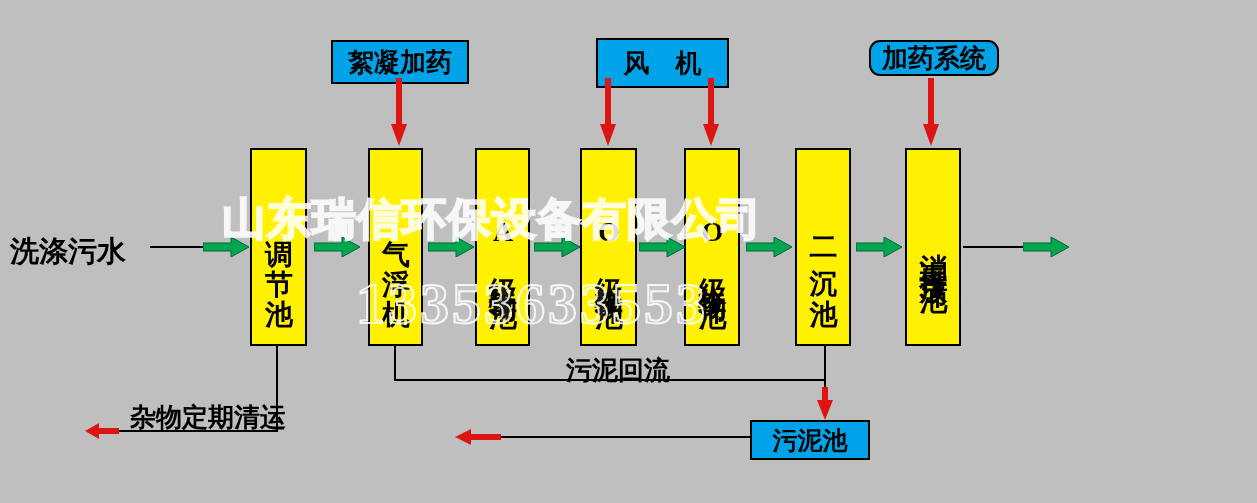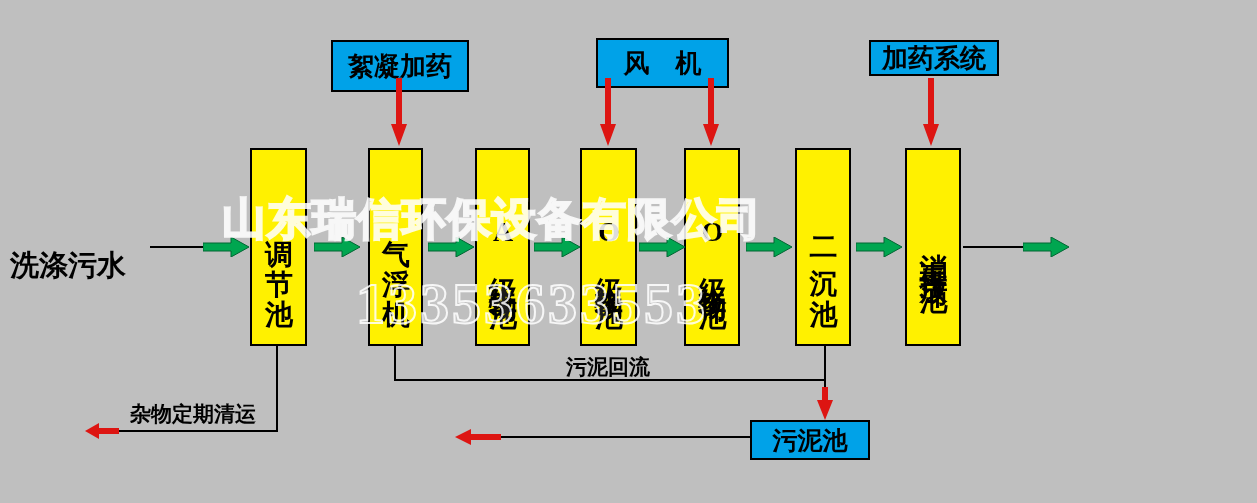--- a/index.html
+++ b/index.html
@@ -52,21 +52,21 @@
   .sp5 { letter-spacing: 8px;  margin-bottom: -8px; }
 
   
   .label {
     position: absolute;
     color: #000;
     font-weight: bold;
     white-space: nowrap;
   }
   .side-label { font-size: 29px; }
-  .small-label { font-size: 21px; }
+  .small-label { font-size: 26px; }
 
   
   .hline, .vline { position: absolute; background: #000; }
   .hline { height: 2px; }
   .vline { width: 2px; }
 
   
   .watermark {
     position: absolute;
     z-index: 50;
@@ -79,27 +79,27 @@
   .wm-company { left: 222px; top: 190px; font-size: 44px; letter-spacing: 1px; text-align: right; }
   .wm-phone   { left: 356px; top: 270px; font-size: 58px; letter-spacing: 3px; }
 
   svg { display:block; }
 </style>
 </head>
 <body>
 
 <div id="stage">
 
-  <div class="bbox" style="left:331px; top:40px; width:138px; height:52px;">
+  <div class="bbox" style="left:331px; top:40px; width:138px; height:44px;">
     <span>絮凝加药</span>
   </div>
   <div class="bbox" style="left:596px; top:38px; width:133px; height:50px;">
     <span>风　机</span>
   </div>
-  <div class="bbox" style="left:869px; top:40px; width:130px; height:36px;">
+  <div class="bbox" style="left:869px; top:40px; width:130px; height:36px;border-radius:11px;">
     <span>加药系统</span>
   </div>
 
   <svg class="abs" style="left:390px; top:78px;" width="18" height="68">
     <polygon points="6,0 12,0 12,46 17,46 9,68 1,46 6,46" fill="#dd1512"></polygon>
   </svg>
   <svg class="abs" style="left:599px; top:78px;" width="18" height="68">
     <polygon points="6,0 12,0 12,46 17,46 9,68 1,46 6,46" fill="#dd1512"></polygon>
   </svg>
   <svg class="abs" style="left:702px; top:78px;" width="18" height="68">
@@ -124,21 +124,21 @@
   <div class="ybox" style="left:684px; width:56px;">
     <span class="vtext sp5">O级生物池</span>
   </div>
   <div class="ybox" style="left:795px; width:56px;">
     <span class="vtext sp3">二沉池</span>
   </div>
   <div class="ybox" style="left:905px; width:56px;">
     <span class="vtext sp5">消毒排放池</span>
   </div>
 
-  <div class="label side-label" style="left:10px; top:232px;margin-top:14px;">洗涤污水</div>
+  <div class="label side-label" style="left:10px; top:232px;">洗涤污水</div>
   <div class="hline" style="left:150px; top:246px; width:53px;"></div>
 
   <div class="hline" style="left:963px; top:246px; width:60px;"></div>
 
   <svg class="abs" style="left:203px; top:237px;" width="46" height="20">
     <polygon points="0,6 28,6 28,0 46,10 28,20 28,14 0,14" fill="#00a650" stroke="#006633" stroke-width="1"></polygon>
   </svg>
   <svg class="abs" style="left:314px; top:237px;" width="46" height="20">
     <polygon points="0,6 28,6 28,0 46,10 28,20 28,14 0,14" fill="#00a650" stroke="#006633" stroke-width="1"></polygon>
   </svg>

